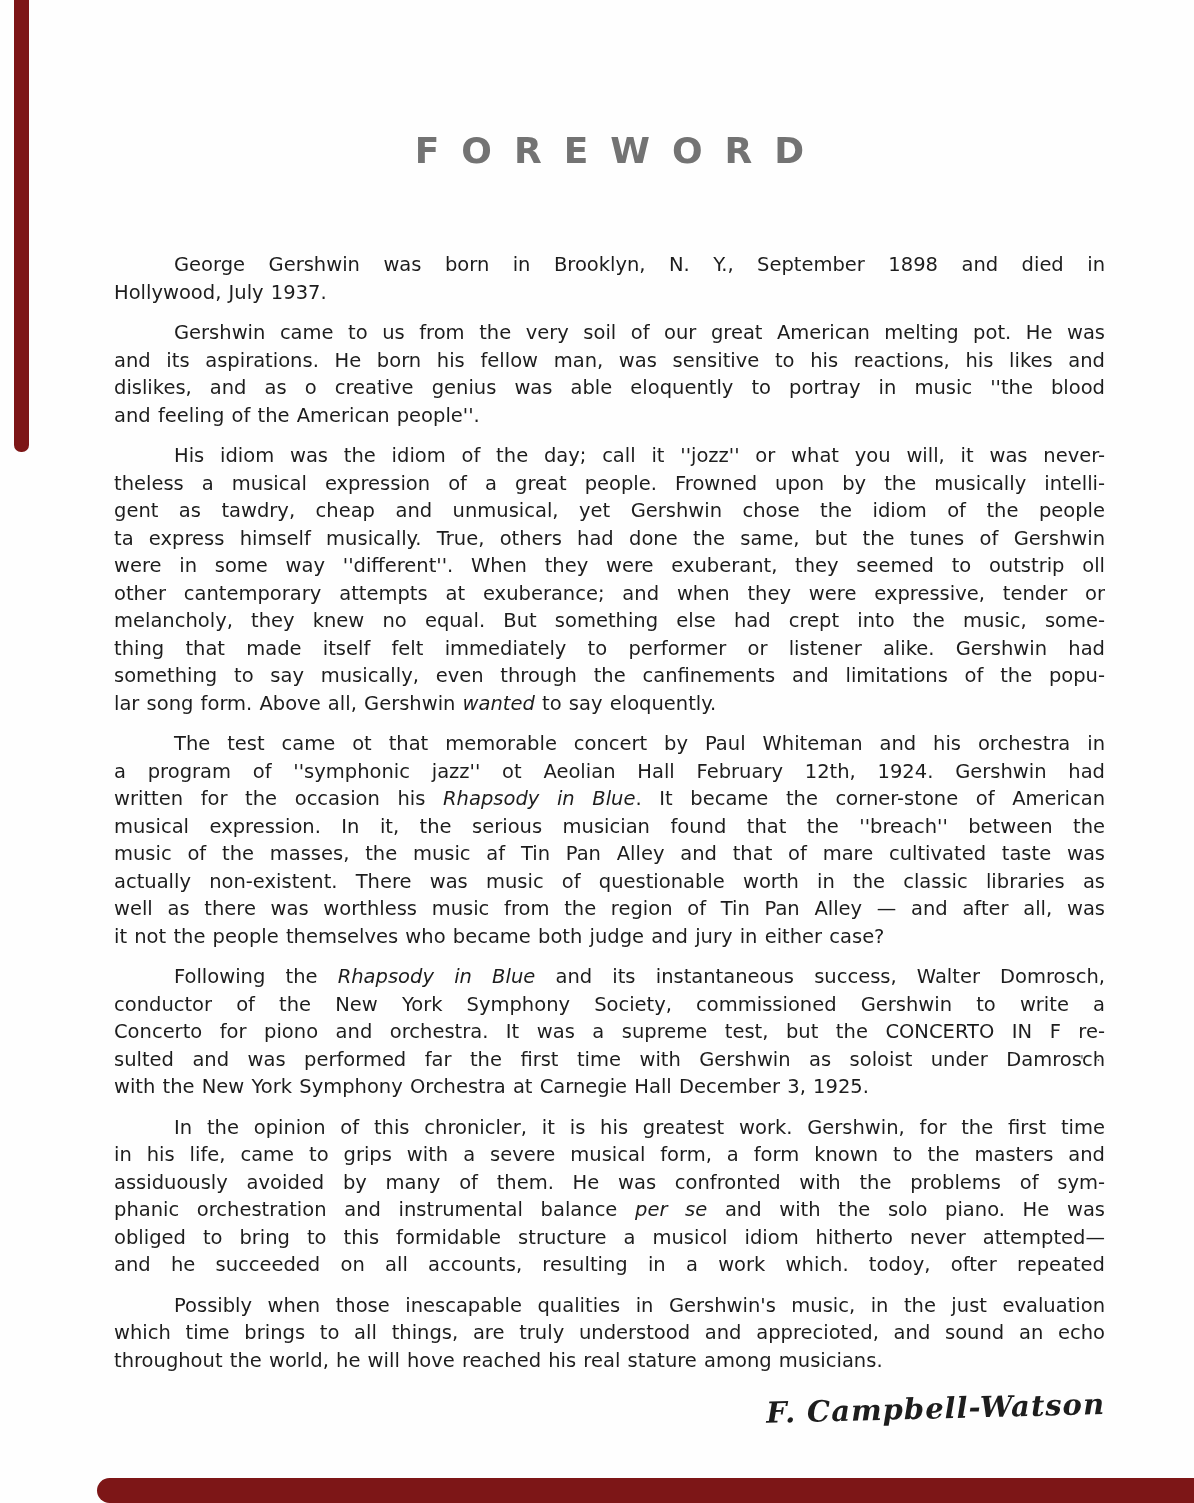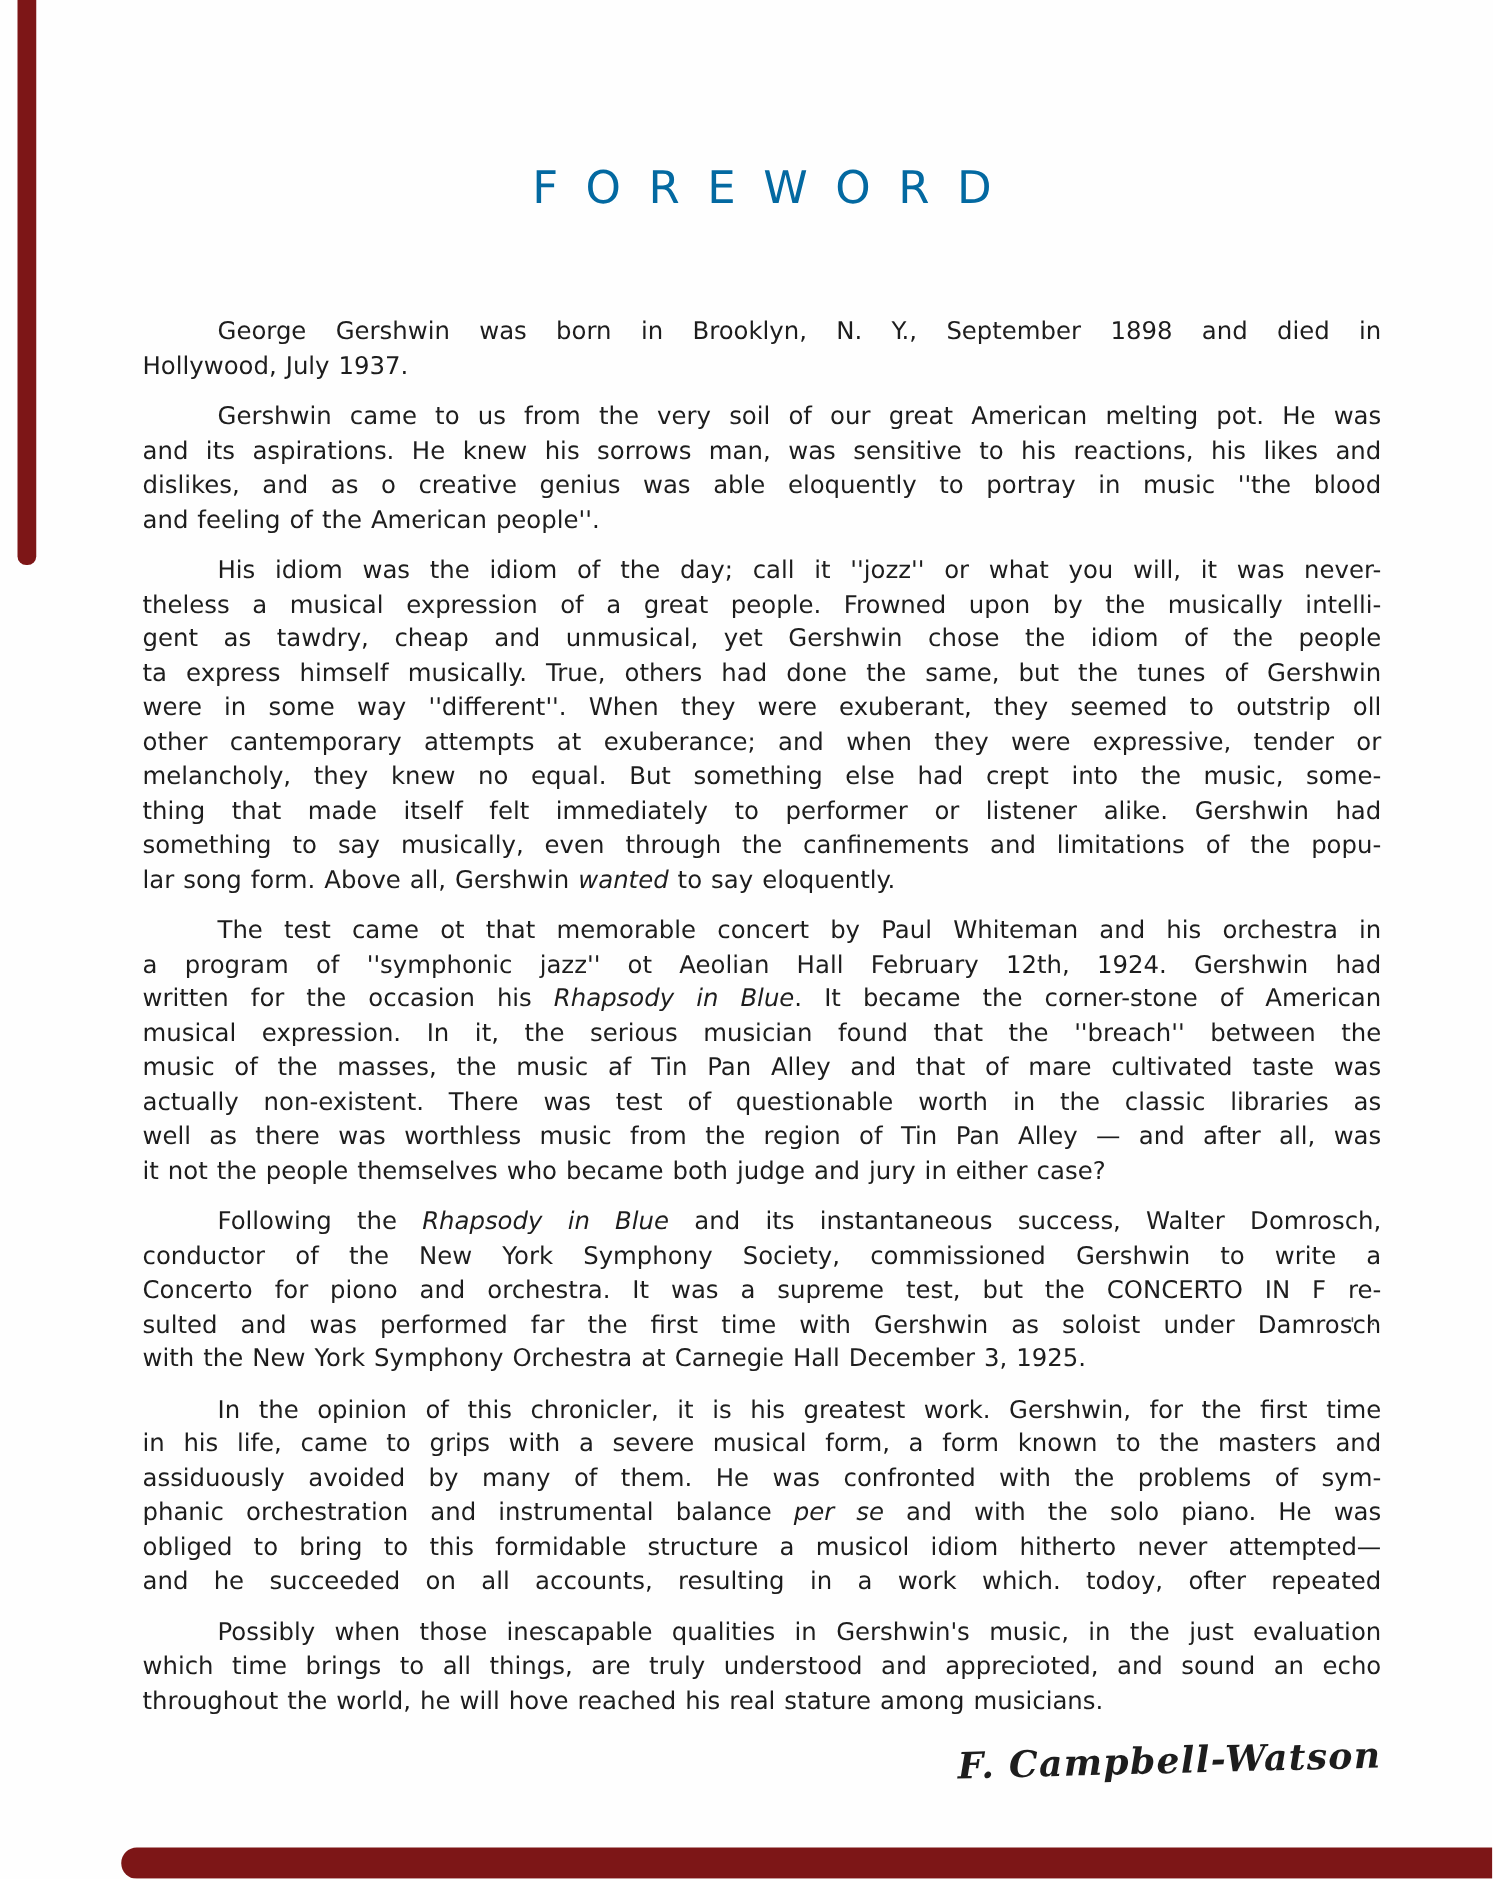--- a/index.html
+++ b/index.html
@@ -22,25 +22,25 @@
     background:var(--artifact,#7d1617);
     border-radius:13px 0 0 13px;
   }
   .doc{
     position:absolute;left:114px;top:0;width:991px;
   }
   .title{
     margin:131px 0 0 0;
     text-align:center;
     font-size:36px;
-    font-weight:400;
+    font-weight:700;
     letter-spacing:22px;
     text-indent:22px;
     line-height:40px;
-    color:#0369a1;
+    color:#737373;
   }
   .paragraphs{margin-top:80px;}
   .para{margin:0 0 13px 0;}
   .line{
     font-size:19.5px;
     line-height:27.5px;
     text-align:justify;
     text-align-last:justify;
     word-spacing:1px;
   }
@@ -73,21 +73,21 @@
 
   <div class="doc">
     <div class="title">FOREWORD</div>
     <div class="paragraphs">
         <div class="para">
           <div class="line first"><span>George Gershwin was born in Brooklyn, N. Y., September 1898 and died in</span></div>
           <div class="line last"><span>Hollywood, July 1937.</span></div>
         </div>
         <div class="para">
           <div class="line first"><span>Gershwin came to us from the very soil of our great American melting pot. He was</span></div>
-          <div class="line"><span>and its aspirations. He knew his sorrows man, was sensitive to his reactions, his likes and</span></div>
+          <div class="line"><span>and its aspirations. He born his fellow man, was sensitive to his reactions, his likes and</span></div>
           <div class="line"><span>dislikes, and as o creative genius was able eloquently to portray in music ''the blood</span></div>
           <div class="line last"><span>and feeling of the American people''.</span></div>
         </div>
         <div class="para">
           <div class="line first"><span>His idiom was the idiom of the day; call it ''jozz'' or what you will, it was never-</span></div>
           <div class="line"><span>theless a musical expression of a great people. Frowned upon by the musically intelli-</span></div>
           <div class="line"><span>gent as tawdry, cheap and unmusical, yet Gershwin chose the idiom of the people</span></div>
           <div class="line"><span>ta express himself musically. True, others had done the same, but the tunes of Gershwin</span></div>
           <div class="line"><span>were in some way ''different''. When they were exuberant, they seemed to outstrip oll</span></div>
           <div class="line"><span>other cantemporary attempts at exuberance; and when they were expressive, tender or</span></div>
@@ -95,21 +95,21 @@
           <div class="line"><span>thing that made itself felt immediately to performer or listener alike. Gershwin had</span></div>
           <div class="line"><span>something to say musically, even through the canfinements and limitations of the popu-</span></div>
           <div class="line last"><span>lar song form. Above all, Gershwin </span><i>wanted</i><span> to say eloquently.</span></div>
         </div>
         <div class="para">
           <div class="line first"><span>The test came ot that memorable concert by Paul Whiteman and his orchestra in</span></div>
           <div class="line"><span>a program of ''symphonic jazz'' ot Aeolian Hall February 12th, 1924. Gershwin had</span></div>
           <div class="line"><span>written for the occasion his </span><i>Rhapsody in Blue</i><span>. It became the corner-stone of American</span></div>
           <div class="line"><span>musical expression. In it, the serious musician found that the ''breach'' between the</span></div>
           <div class="line"><span>music of the masses, the music af Tin Pan Alley and that of mare cultivated taste was</span></div>
-          <div class="line"><span>actually non-existent. There was test of questionable worth in the classic libraries as</span></div>
+          <div class="line"><span>actually non-existent. There was music of questionable worth in the classic libraries as</span></div>
           <div class="line"><span>well as there was worthless music from the region of Tin Pan Alley — and after all, was</span></div>
           <div class="line last"><span>it not the people themselves who became both judge and jury in either case?</span></div>
         </div>
         <div class="para">
           <div class="line first"><span>Following the </span><i>Rhapsody in Blue</i><span> and its instantaneous success, Walter Domrosch,</span></div>
           <div class="line"><span>conductor of the New York Symphony Society, commissioned Gershwin to write a</span></div>
           <div class="line"><span>Concerto for piono and orchestra. It was a supreme test, but the CONCERTO IN F re-</span></div>
           <div class="line"><span>sulted and was performed far the first time with Gershwin as soloist under Damrosch</span></div>
           <div class="line last"><span>with the New York Symphony Orchestra at Carnegie Hall December 3, 1925.</span></div>
         </div>

